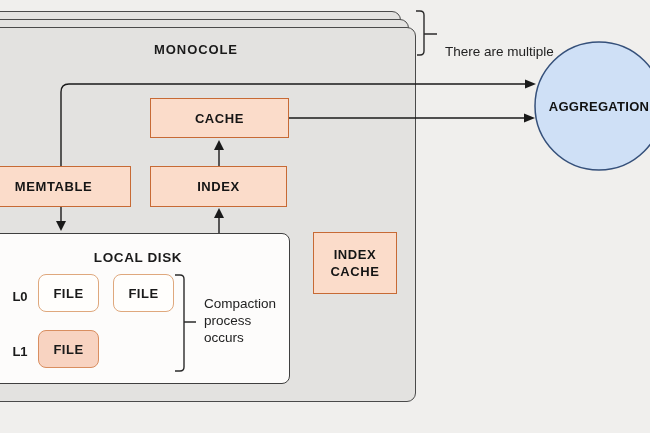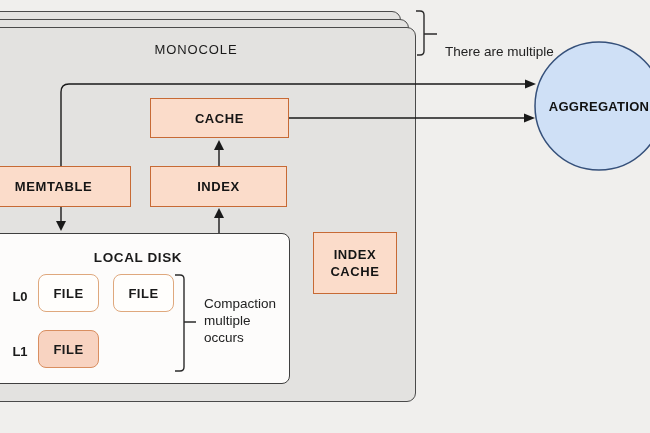--- a/index.html
+++ b/index.html
@@ -11,21 +11,21 @@
   }
   .layer{
     position:absolute;background:#e3e2e0;
     border:1.2px solid #4a4a4a;border-radius:9px;
   }
   .layer-back{left:-30px;top:11px;width:429px;height:46px;}
   .layer-mid{left:-30px;top:19px;width:437px;height:46px;}
   .layer-main{left:-30px;top:27px;width:444px;height:373px;}
   .diagram-title{
     position:absolute;left:130px;top:42px;width:132px;
-    text-align:center;font-weight:normal;font-size:13px;letter-spacing:0.9px;
+    text-align:center;font-weight:bold;font-size:13px;letter-spacing:0.9px;
   }
   .node{
     position:absolute;background:#fbdcca;border:1.4px solid #c76a35;
     border-radius:0;display:flex;align-items:center;justify-content:center;
     font-weight:bold;font-size:13px;letter-spacing:0.6px;color:#151515;
     box-sizing:border-box;text-align:center;
   }
   .node-cache{left:150px;top:98px;width:139px;height:40px;}
   .node-memtable{left:-24px;top:166px;width:155px;height:41px;}
   .node-index{left:150px;top:166px;width:137px;height:41px;}
@@ -115,17 +115,17 @@
     <path d="M175,275 L180,275 Q184,275 184,279 L184,367 Q184,371 180,371 L175,371 M184,322 L196,322" fill="none" stroke="#2b2b2b" stroke-width="1.4" stroke-linejoin="round"></path>
   </svg>
 
   <div class="agg-label">AGGREGATION</div>
 
   <div class="note note-instances">
     <div>There are multiple</div>
   </div>
   <div class="note note-compaction">
     <div>Compaction</div>
-    <div>multiple</div>
+    <div>process</div>
     <div>occurs</div>
   </div>
 
 </div>
 
 </body></html>

